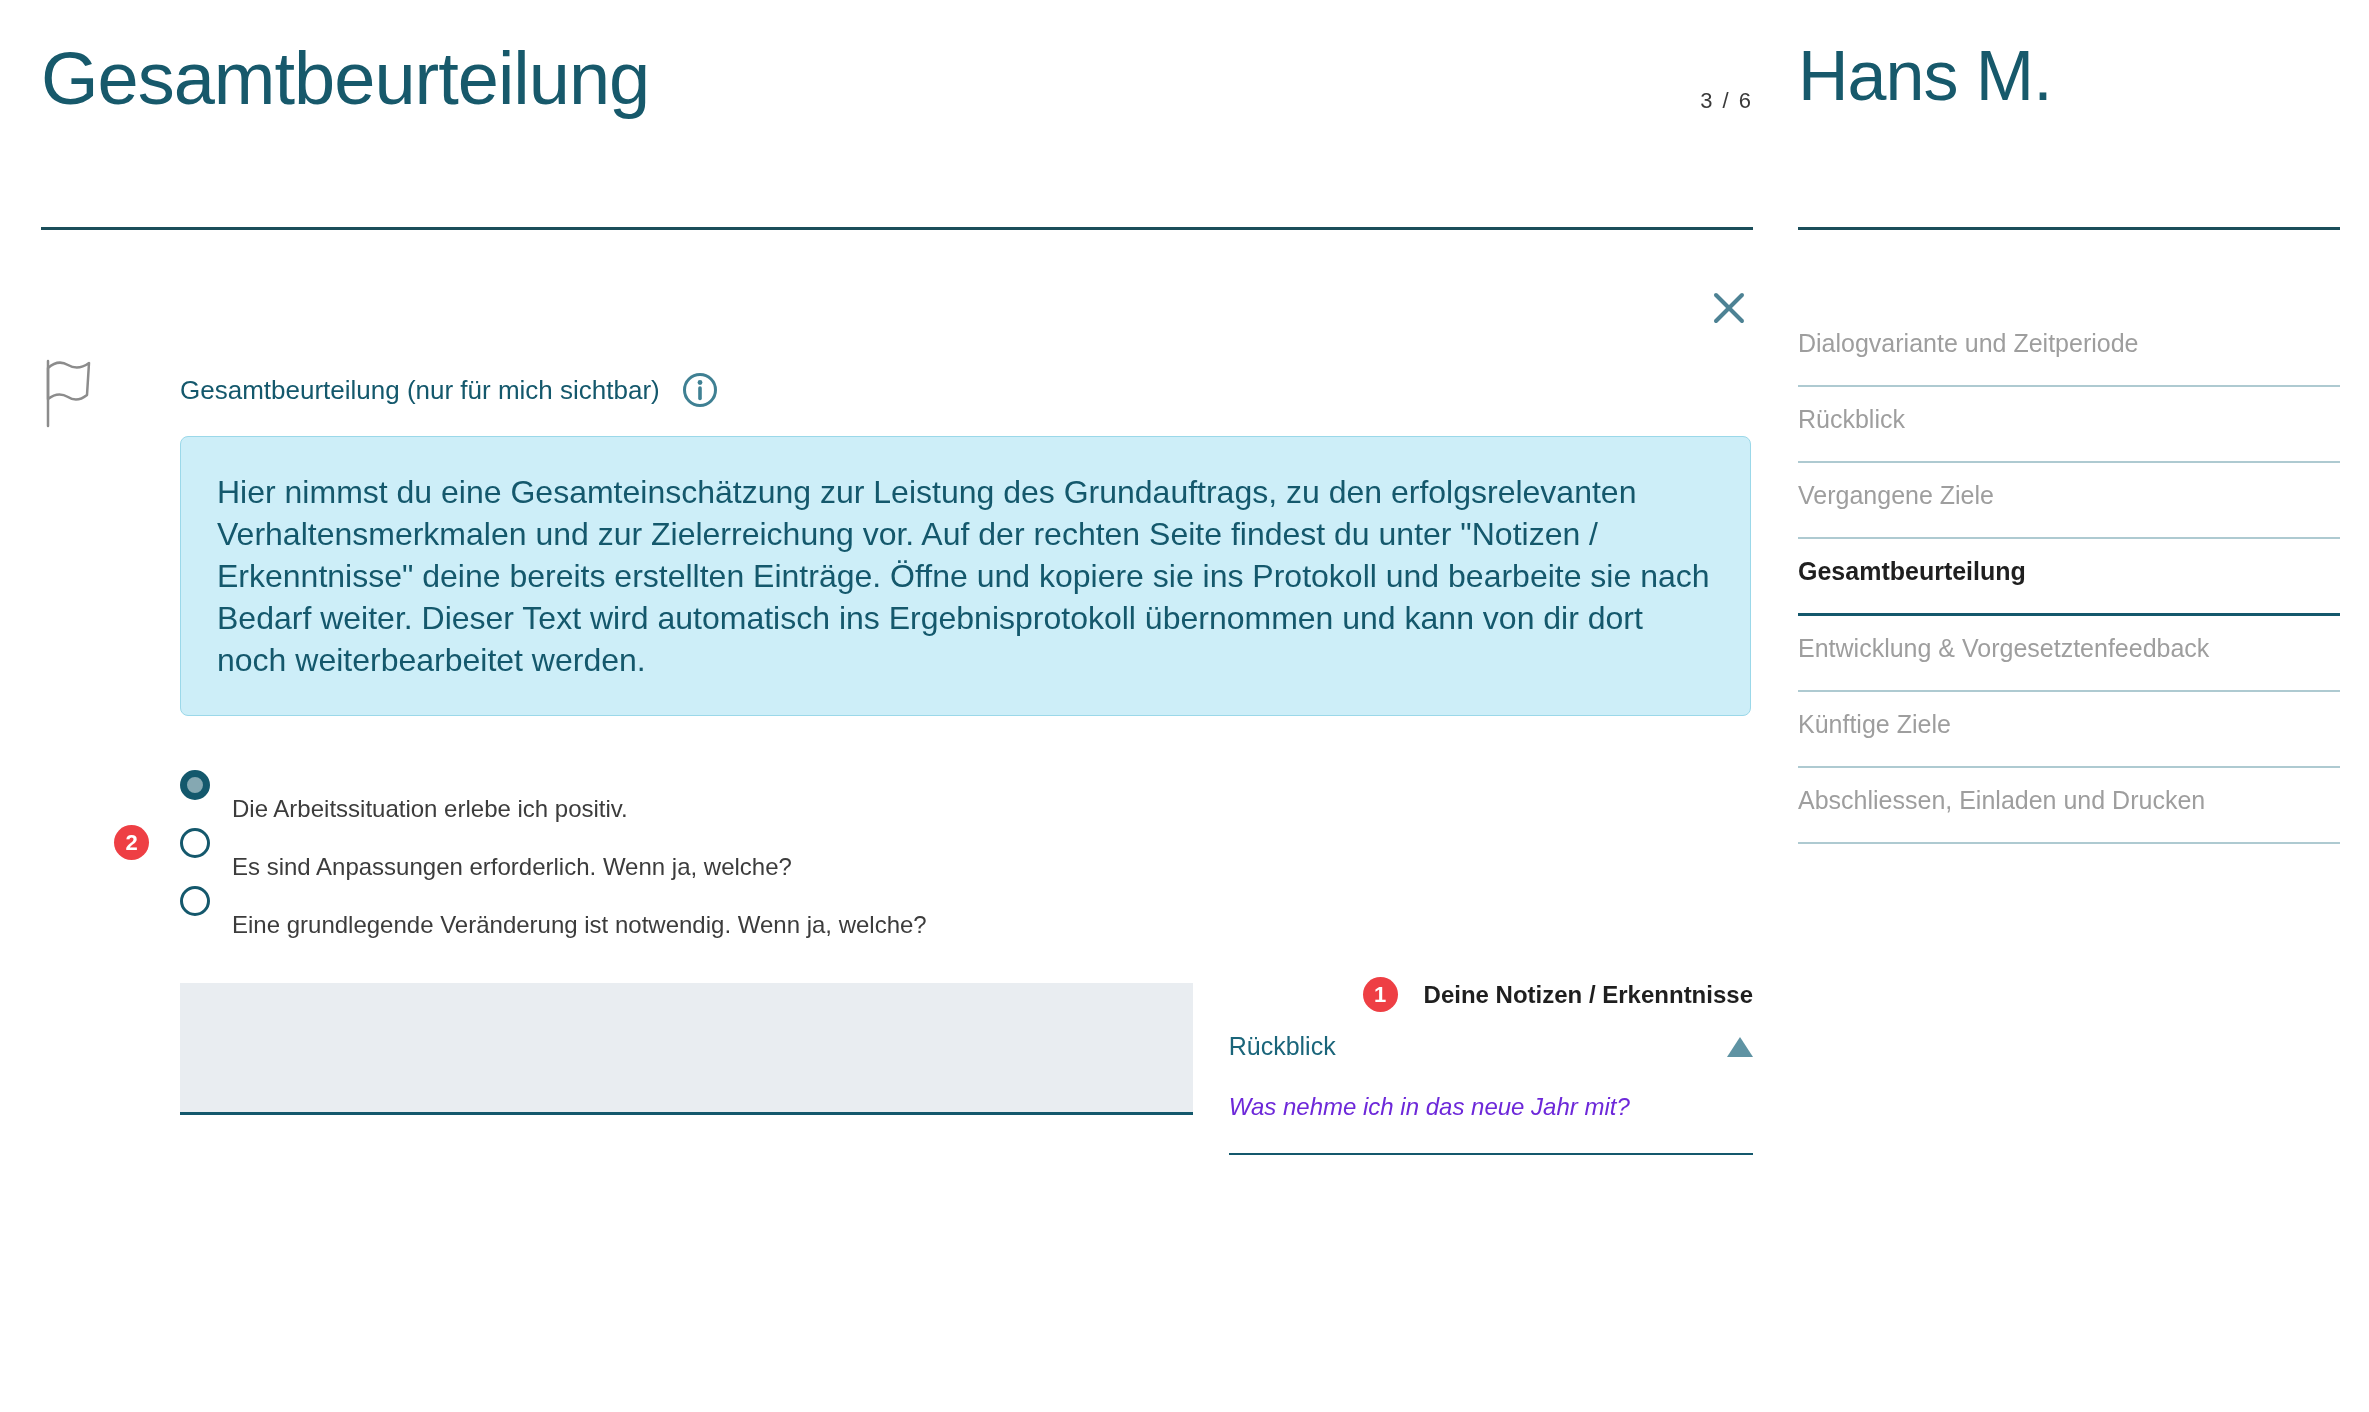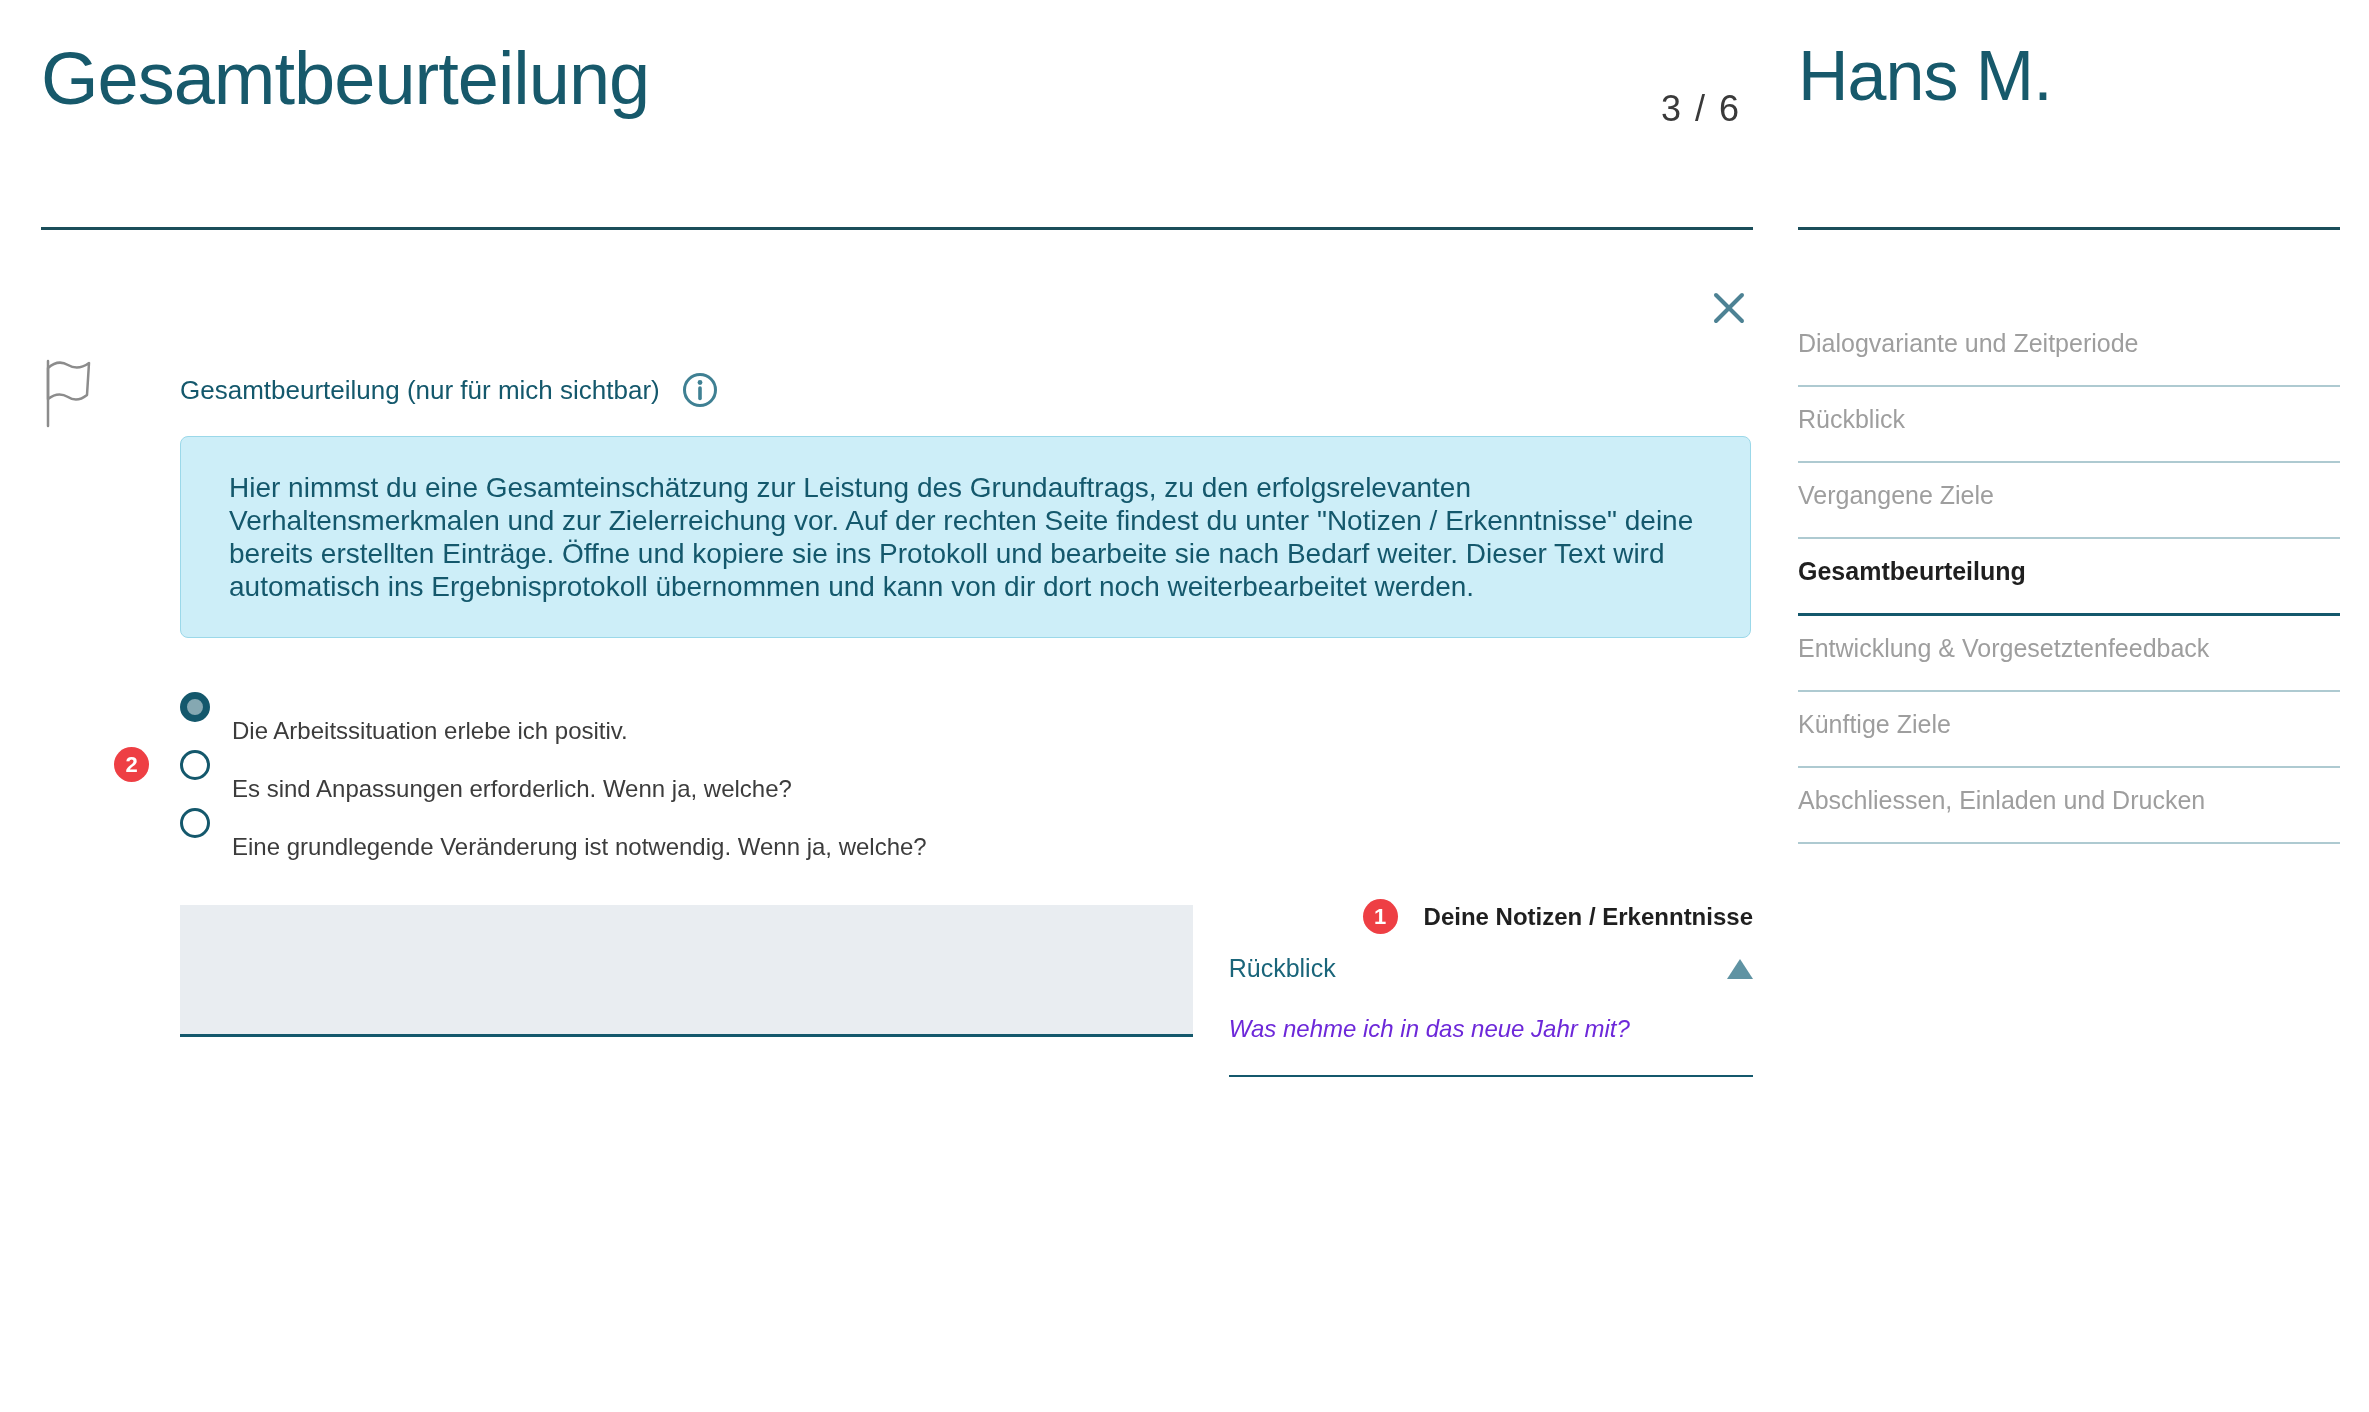--- a/index.html
+++ b/index.html
@@ -9,34 +9,34 @@
     font-family:"Liberation Sans", sans-serif; color:#3c3c3c;
   }
 
   
   .main { position:absolute; left:41px; top:0; width:1712px; }
   .main-header { position:relative; height:230px; border-bottom:3px solid #1b4e5a; }
   .page-title {
     position:absolute; left:0; top:36px; font-size:74px; font-weight:400;
     color:#17596b; letter-spacing:-1px; line-height:1.15; white-space:nowrap;
   }
-  .page-indicator { position:absolute; right:12px; top:88px; font-size:36px; color:#3a3a3a; letter-spacing:2px; }
+  .page-indicator { position:absolute; right:0; top:88px; font-size:22px; color:#3a3a3a; letter-spacing:2px; }
 
   .card { position:relative; }
   .close-button { position:absolute; top:60px; right:6px; width:36px; height:36px; cursor:pointer; }
   .flag-wrap { position:absolute; left:0; top:128px; width:54px; height:70px; }
   .card-body { margin-left:139px; padding-top:142px; }
 
   .section-heading-row { display:flex; align-items:center; gap:22px; height:36px; }
   .section-heading { font-size:26px; font-weight:normal; color:#14586c; white-space:nowrap; }
   .info-icon { width:36px; height:36px; flex:0 0 auto; cursor:pointer; }
 
   .info-box {
     margin-top:28px; width:1571px; background:#cdeef8; border:1px solid #9bd8e9;
-    border-radius:8px; padding:34px 48px; font-size:28px; line-height:33px; color:#14586c;
+    border-radius:8px; padding:34px 36px; font-size:32px; line-height:42px; color:#14586c;
   }
 
   .radio-group { margin-top:40px; }
   .radio-row { position:relative; display:flex; align-items:center; gap:22px; height:58px; cursor:pointer; }
   .radio {
     width:30px; height:30px; border-radius:50%; border:3px solid #14586c; background:#ffffff; flex:0 0 auto;
   }
   .radio.selected { border-width:7px; background:#85a8b2; }
   .radio-label { font-size:24px; color:#3c3c3c;margin-top:48px; }
   .num-badge {

